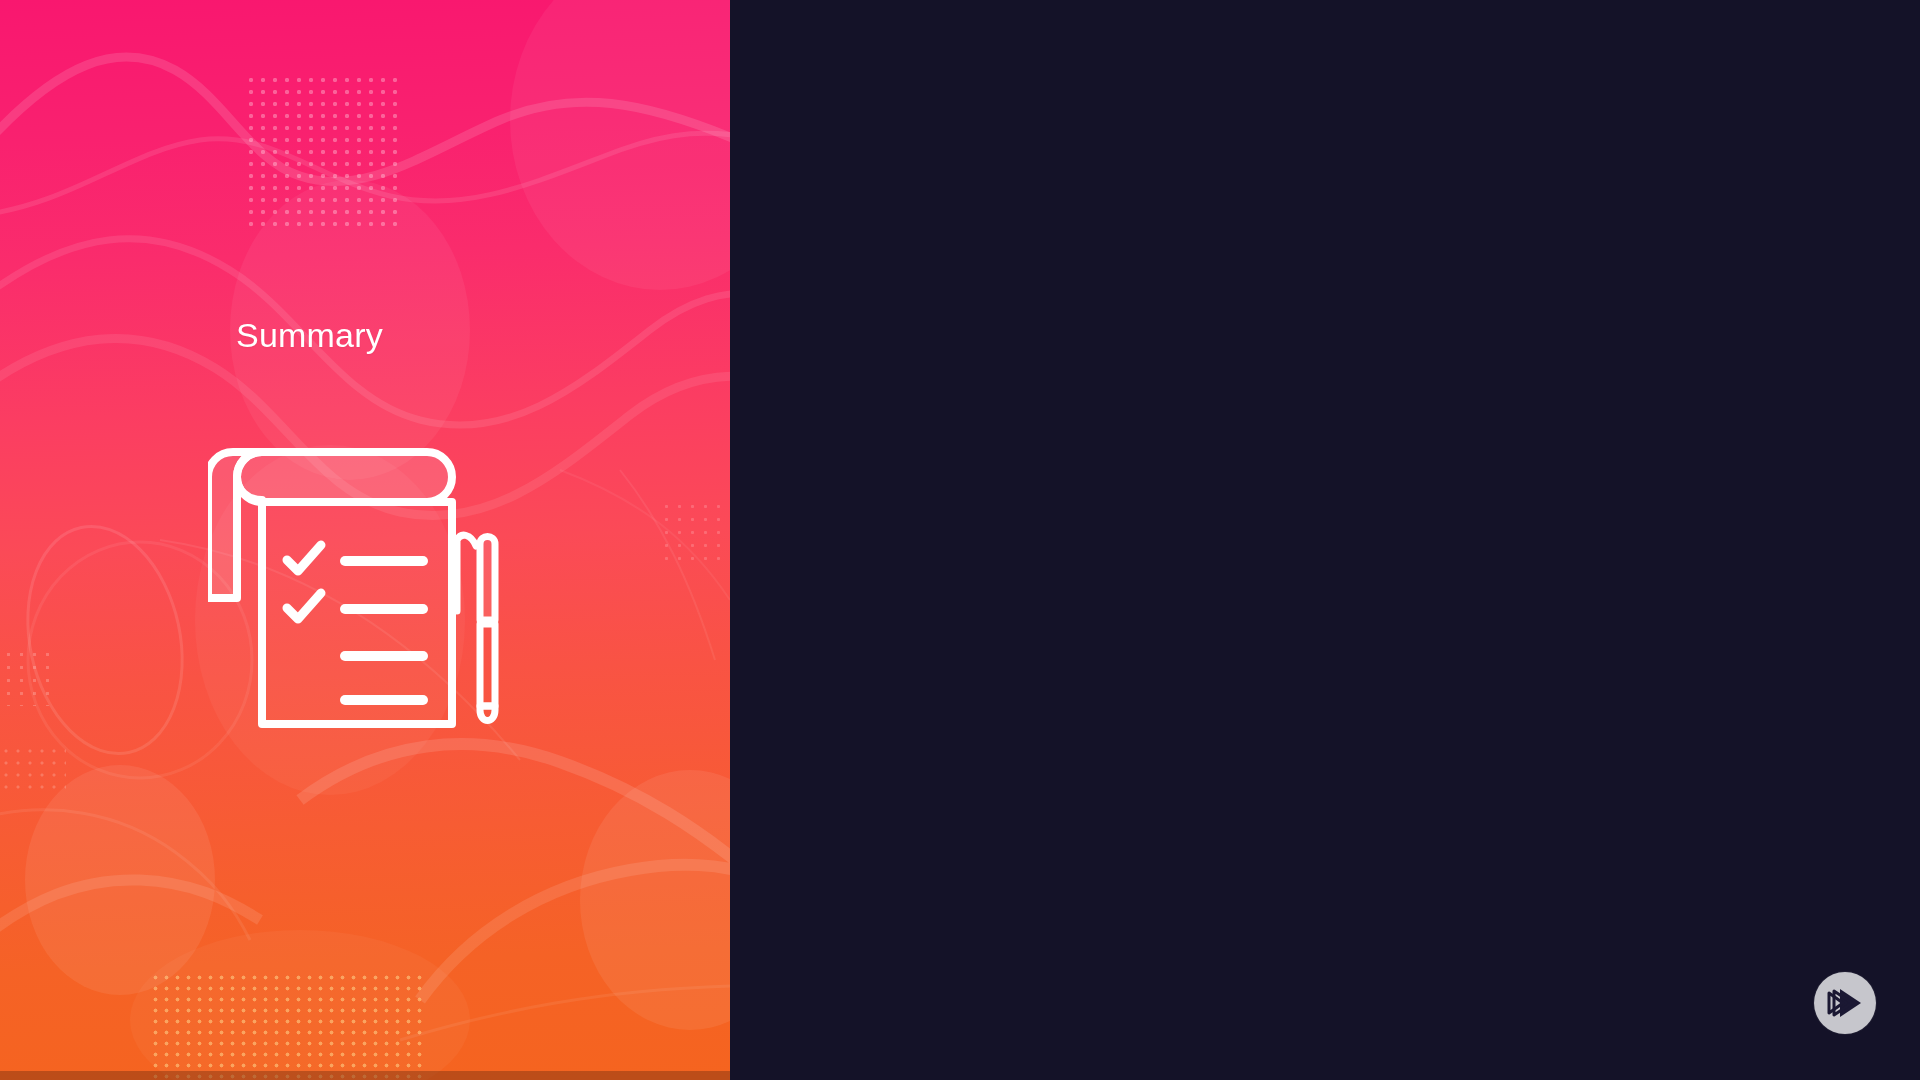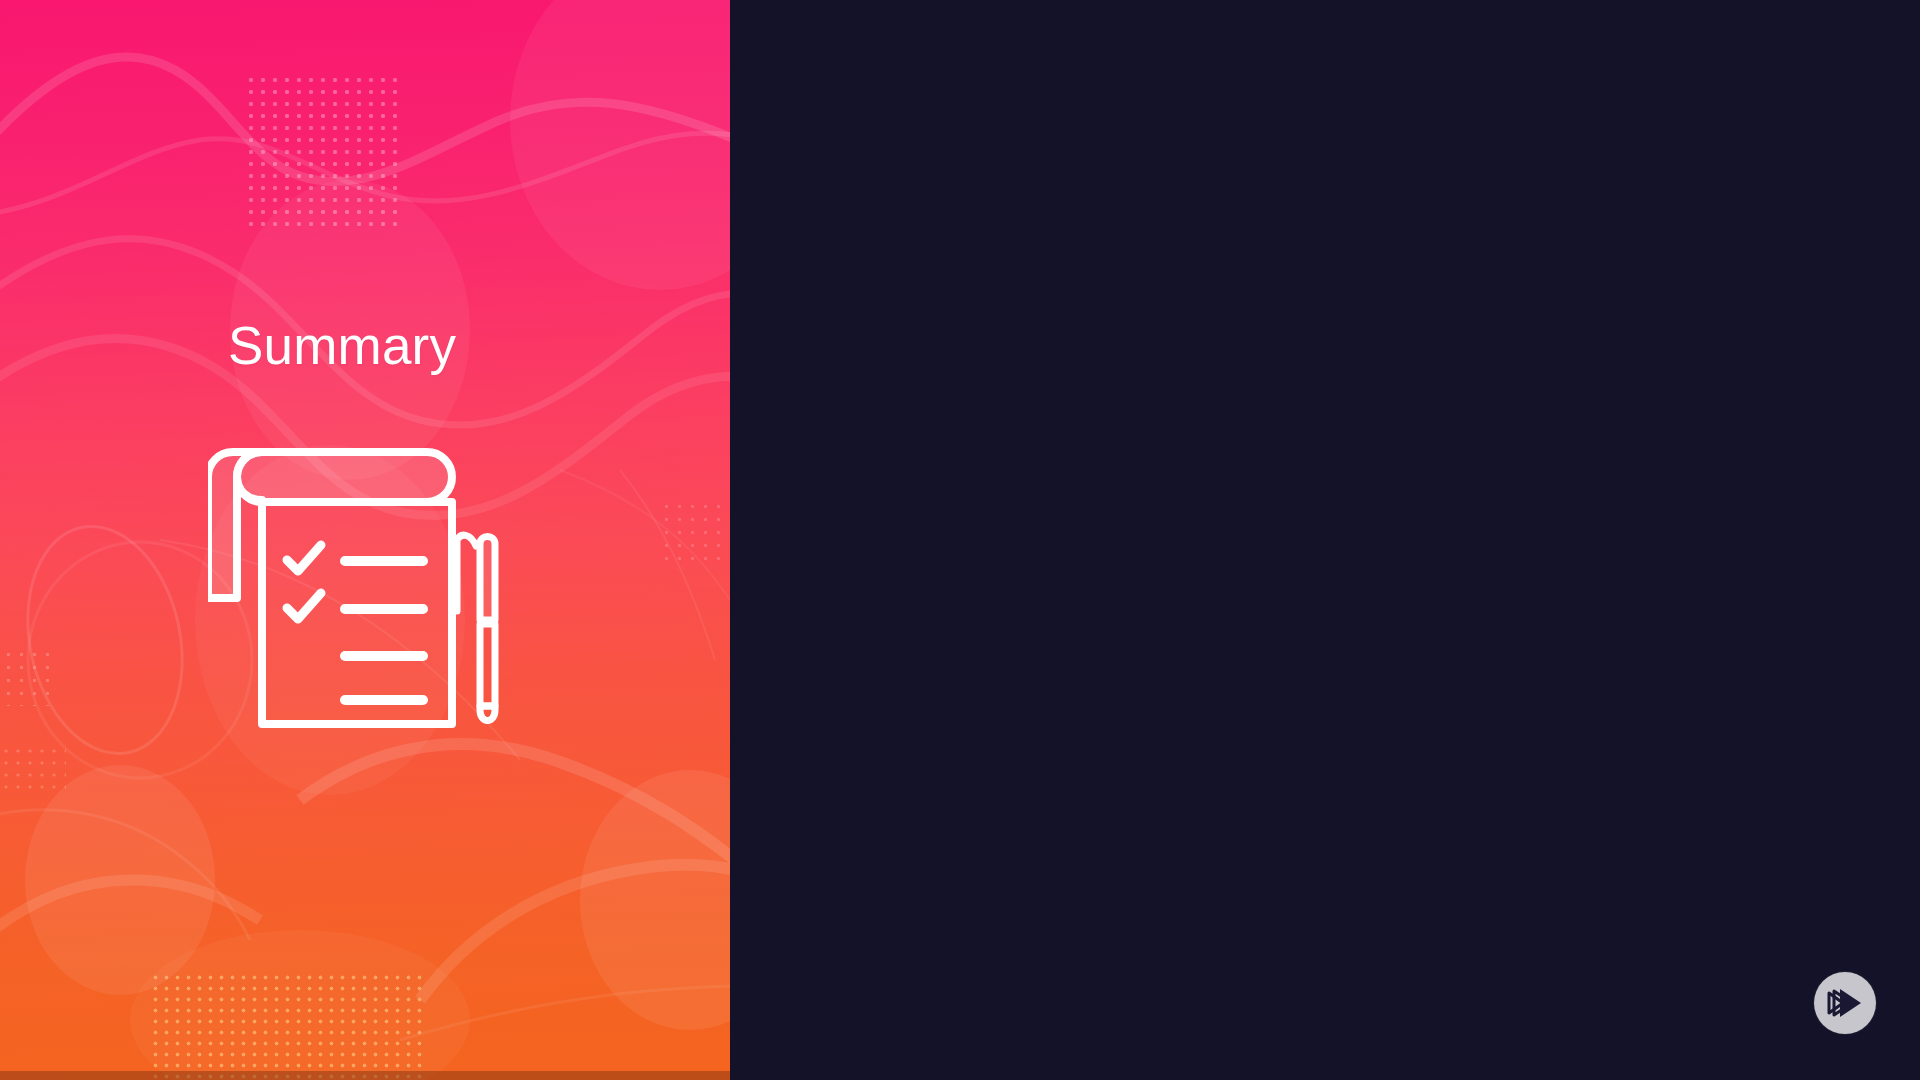--- a/index.html
+++ b/index.html
@@ -89,22 +89,22 @@
   .halftone-small-c {
     left:660px; top:500px;
     width:70px; height:70px;
     background-image:radial-gradient(circle at 50% 50%, rgba(255,255,255,.18) 1.3px, rgba(255,255,255,0) 1.8px);
     background-size:13px 13px;
   }
 
   
   .slide-title {
     position:absolute;
-    left:228px; top:316px;
-    font-size:53px;
+    left:236px; top:316px;
+    font-size:34px;
     font-weight:300;
     letter-spacing:.2px;
     color:#ffffff;
     line-height:1.15;
     white-space:nowrap;
     text-shadow:0 1px 2px rgba(150,20,60,.10);
   }
 
   
   .illustration {

